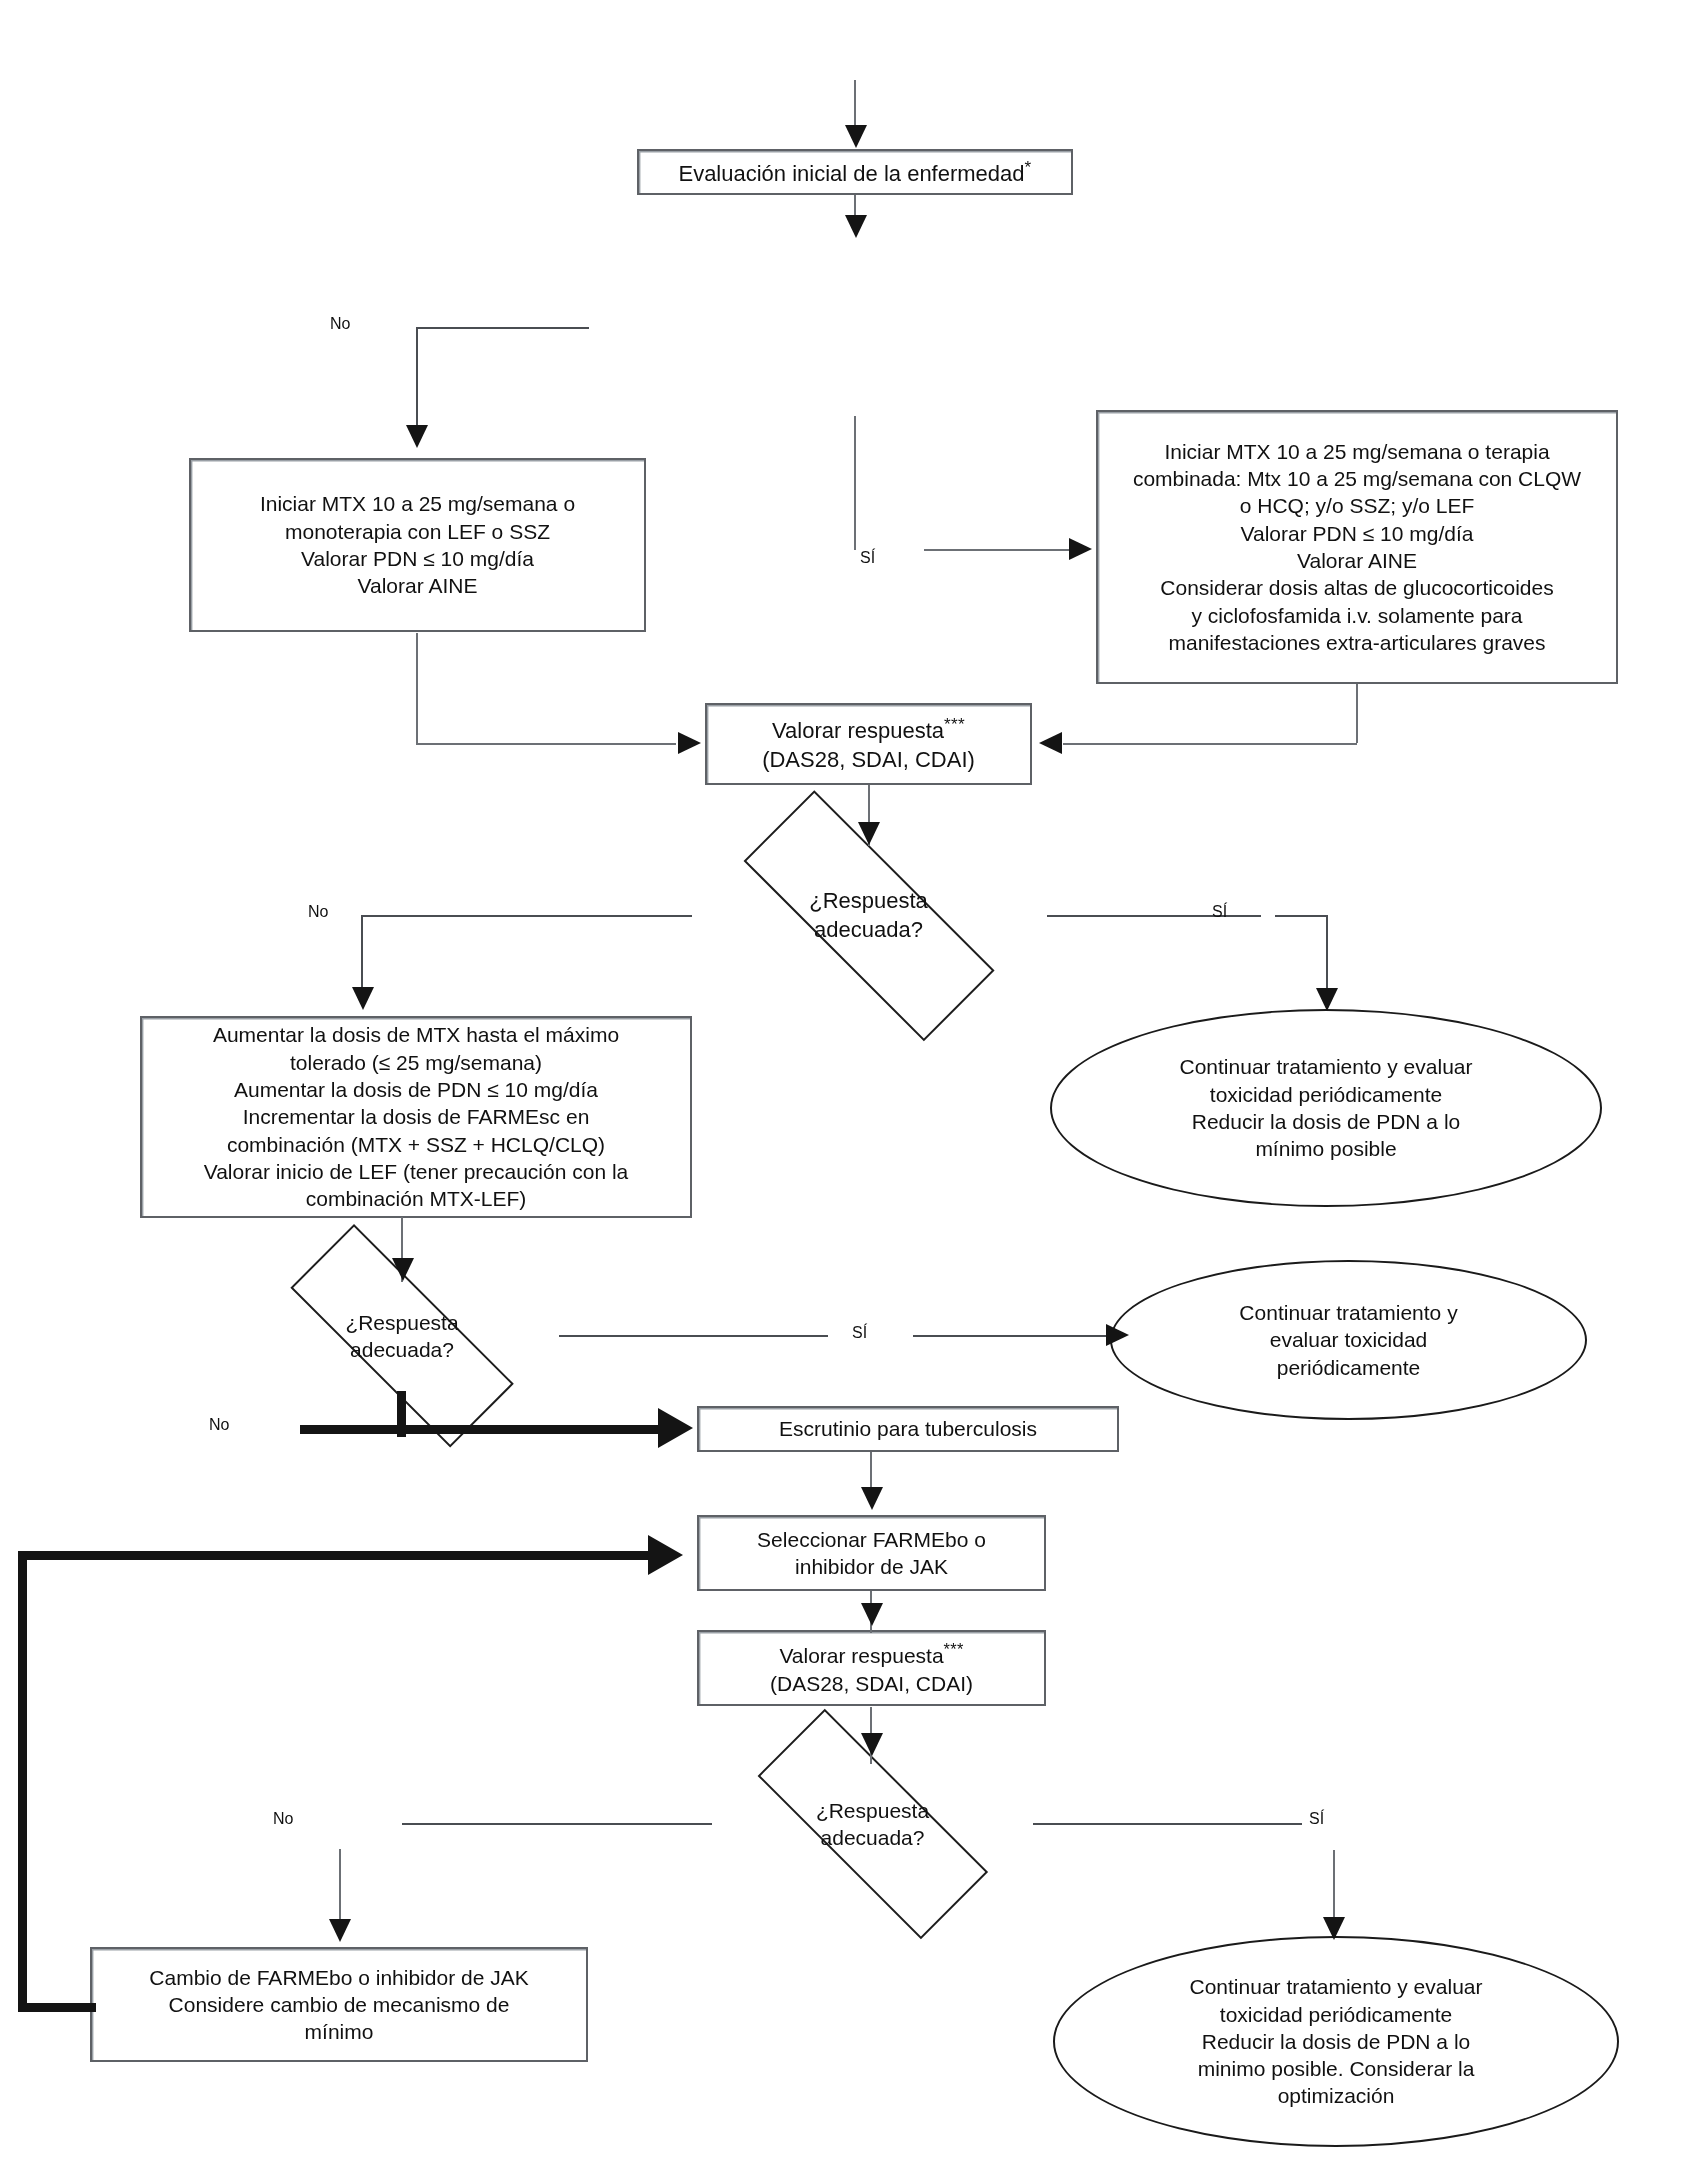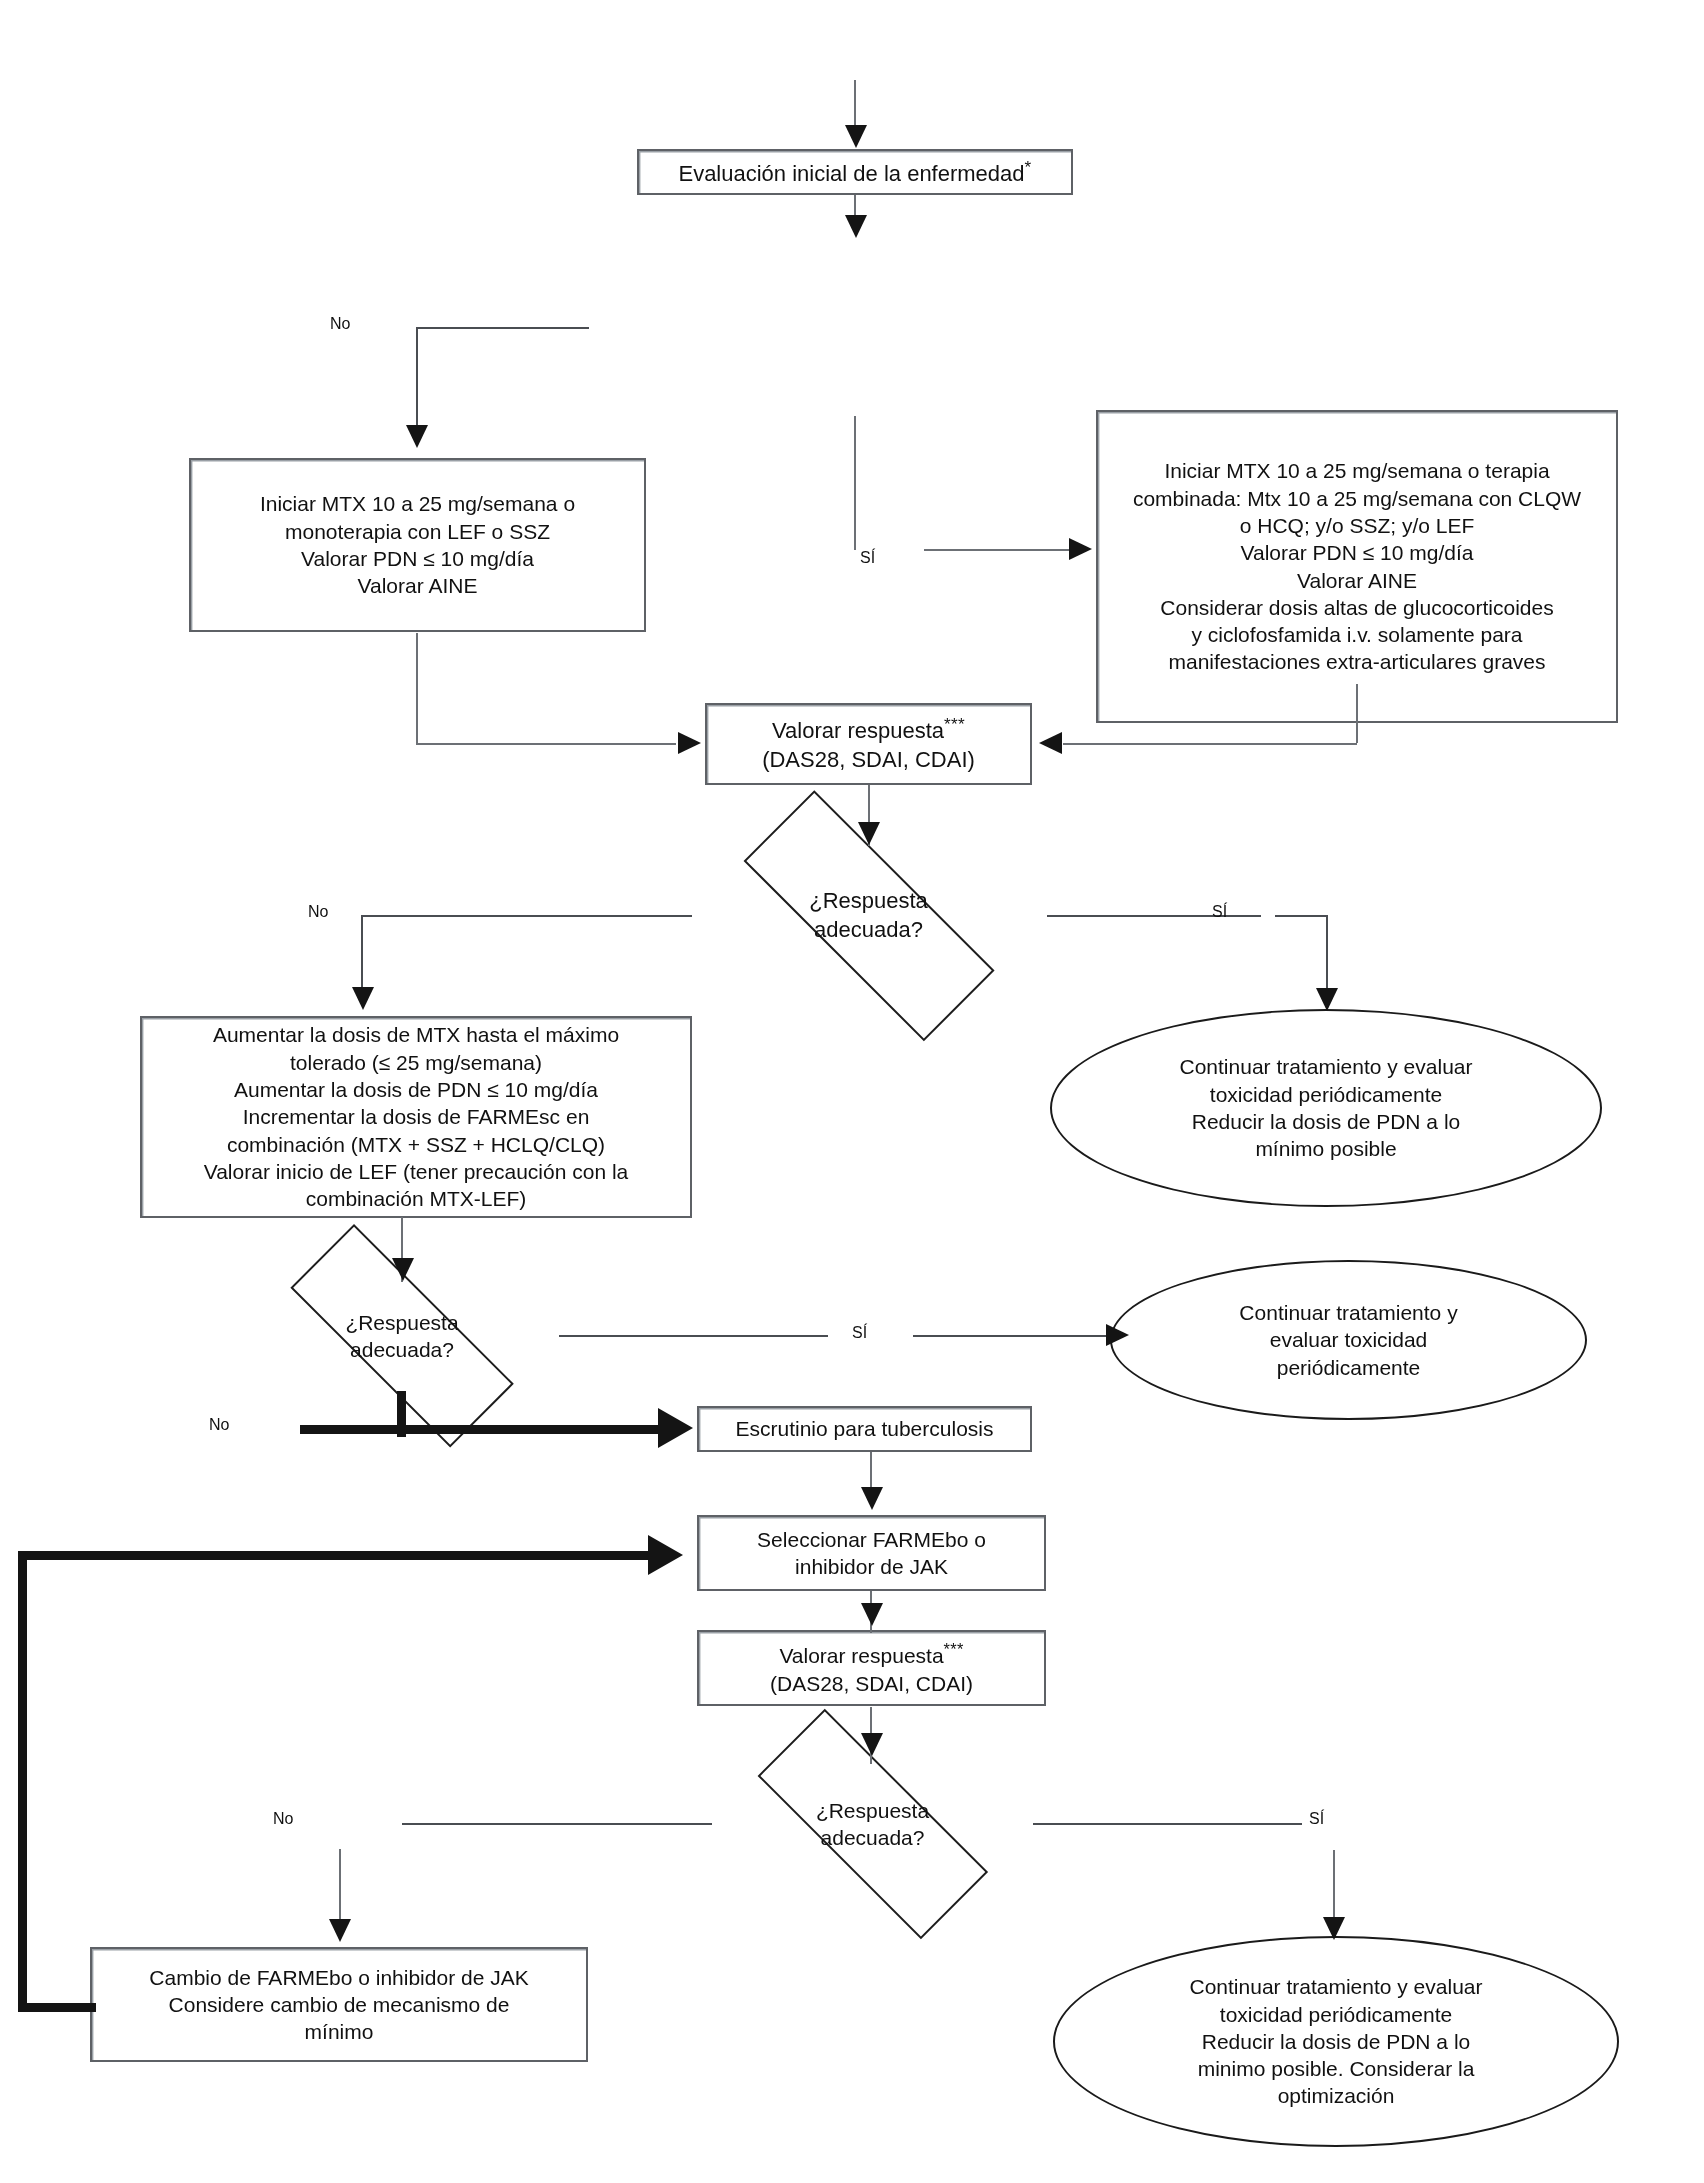--- a/index.html
+++ b/index.html
@@ -140,21 +140,21 @@
 
   <div class="node box fs31" style="left:189px; top:458px; width:457px; height:174px;">
     <span class="inner">
       <span class="txt-line">Iniciar MTX 10 a 25 mg/semana o</span>
       <span class="txt-line">monoterapia con LEF o SSZ</span>
       <span class="txt-line">Valorar PDN ≤ 10 mg/día</span>
       <span class="txt-line">Valorar AINE</span>
     </span>
   </div>
 
-  <div class="node box fs31" style="left:1096px; top:410px; width:522px; height:313px;">
+  <div class="node box fs31" style="left:1096px; top:410px; width:522px; height:274px;">
     <span class="inner">
       <span class="txt-line">Iniciar MTX 10 a 25 mg/semana o terapia</span>
       <span class="txt-line">combinada: Mtx 10 a 25 mg/semana con CLQW</span>
       <span class="txt-line">o HCQ; y/o SSZ; y/o LEF</span>
       <span class="txt-line">Valorar PDN ≤ 10 mg/día</span>
       <span class="txt-line">Valorar AINE</span>
       <span class="txt-line">Considerar dosis altas de glucocorticoides</span>
       <span class="txt-line">y ciclofosfamida i.v. solamente para</span>
       <span class="txt-line">manifestaciones extra-articulares graves</span>
     </span>
@@ -205,21 +205,21 @@
   </div>
 
   <div class="node oval fs31" style="left:1110px; top:1260px; width:477px; height:160px;">
     <span class="inner">
       <span class="txt-line">Continuar tratamiento y</span>
       <span class="txt-line">evaluar toxicidad</span>
       <span class="txt-line">periódicamente</span>
     </span>
   </div>
 
-  <div class="node box fs31" style="left:697px; top:1406px; width:335px; height:46px;align-items:center;">
+  <div class="node box fs31" style="left:697px; top:1406px; width:422px; height:46px;align-items:center;">
     <span class="inner">Escrutinio para tuberculosis</span>
   </div>
 
   <div class="node box fs31" style="left:697px; top:1515px; width:349px; height:76px;">
     <span class="inner">
       <span class="txt-line">Seleccionar FARMEbo o</span>
       <span class="txt-line">inhibidor de JAK</span>
     </span>
   </div>
 

